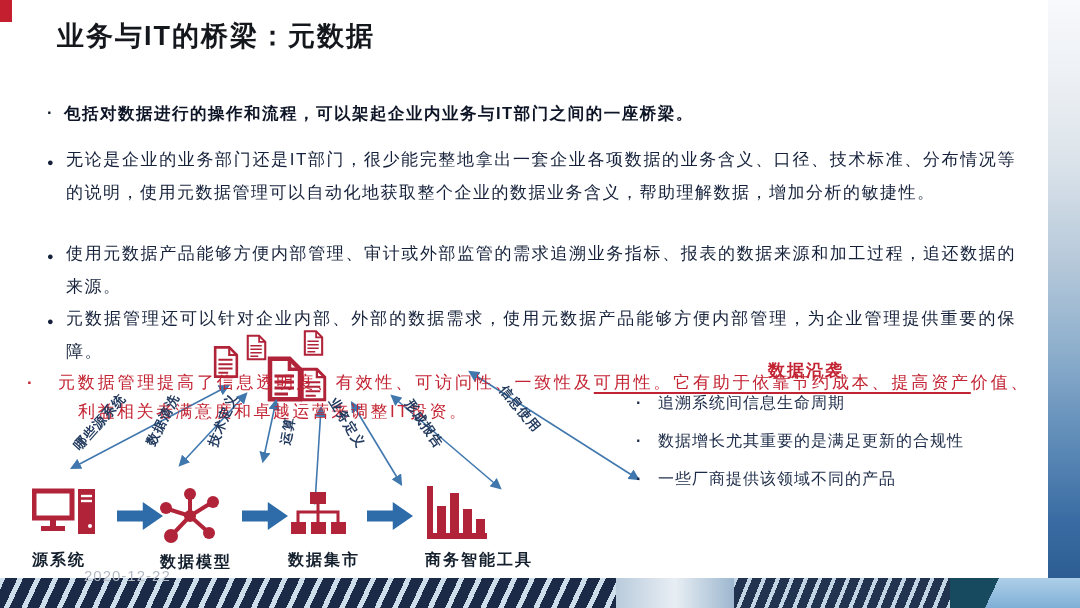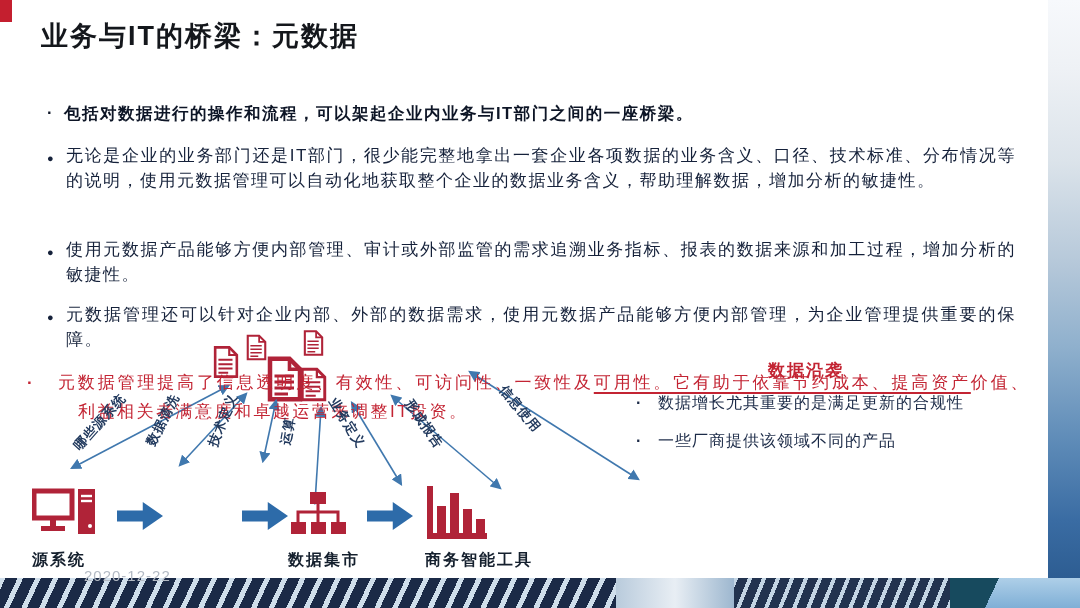--- a/index.html
+++ b/index.html
@@ -13,28 +13,28 @@
   .photo-bottom{position:absolute;left:0;bottom:0;width:1080px;height:30px;z-index:4;display:flex;}
   .pb-s1{width:57%;height:100%;background:repeating-linear-gradient(115deg,#cfdeeb 0 5px,#1b2a47 5px 16px);}
   .pb-s2{width:11%;height:100%;background:linear-gradient(90deg,#b9cbdc,#e8eef4 50%,#9db7cf);}
   .pb-s3{width:20%;height:100%;background:repeating-linear-gradient(112deg,#c3d5e4 0 4px,#22334f 4px 13px);}
   .pb-s4{width:12%;height:100%;position:relative;background:linear-gradient(180deg,#aecfe8,#7fafd6);}
   .pb-s4:before{content:"";position:absolute;left:0;top:0;width:100%;height:100%;
     background:linear-gradient(115deg,#174a5e 0 34%,transparent 34%);}
 
   .corner-bar{position:absolute;left:0;top:0;width:12px;height:22px;background:#c41f2f;z-index:5;}
 
-  .title{position:absolute;left:41px;top:18px;margin:0;font-size:27px;font-weight:bold;
+  .title{position:absolute;left:57px;top:18px;margin:0;font-size:27px;font-weight:bold;
          color:#14171c;letter-spacing:2px;z-index:5;}
 
   .para{position:absolute;margin:0;color:#15213a;text-align:justify;z-index:2;}
   .lead{left:47px;top:103px;width:965px;font-size:16.5px;font-weight:bold;color:#0d1526;
         letter-spacing:1.5px;padding-left:17px;position:absolute;margin:0;text-align:justify;z-index:2;}
   .lead:before{content:"\00B7";position:absolute;left:0;top:0;font-weight:bold;}
-  .bullet{left:47px;width:950px;font-size:17px;line-height:25px;letter-spacing:1.5px;
+  .bullet{left:47px;width:950px;font-size:17px;line-height:33px;letter-spacing:1.5px;
           padding-left:19px;}
   .bullet:before{content:"\25CF";position:absolute;left:0;top:3px;font-size:11px;}
   .b2{top:143px;}
   .b3{top:237px;}
   .b4{top:302px;}
 
   .highlight{position:absolute;left:47px;top:368px;width:952px;margin:0;z-index:2;
      color:#c32433;font-size:17px;line-height:29px;letter-spacing:2.5px;
      padding-left:31px;text-indent:-20px;text-align:justify;}
   .highlight:before{content:"\00B7";position:absolute;left:0;top:0;font-weight:bold;}
@@ -70,27 +70,28 @@
 
 <div class="slide">
 
   <div class="right-strip"></div>
 
   <div class="corner-bar"></div>
   <h1 class="title">业务与IT的桥梁：元数据</h1>
 
   <p class="lead">包括对数据进行的操作和流程，可以架起企业内业务与IT部门之间的一座桥梁。</p>
   <p class="para bullet b2">无论是企业的业务部门还是IT部门，很少能完整地拿出一套企业各项数据的业务含义、口径、技术标准、分布情况等的说明，使用元数据管理可以自动化地获取整个企业的数据业务含义，帮助理解数据，增加分析的敏捷性。</p>
-  <p class="para bullet b3">使用元数据产品能够方便内部管理、审计或外部监管的需求追溯业务指标、报表的数据来源和加工过程，增加分析的敏捷性。</p>
+  <p class="para bullet b3">使用元数据产品能够方便内部管理、审计或外部监管的需求追溯业务指标、报表的数据来源和加工过程，追还数据的来源。</p>
   <p class="para bullet b4">元数据管理还可以针对企业内部、外部的数据需求，使用元数据产品能够方便内部管理，为企业管理提供重要的保障。</p>
 
   <p class="highlight"><span>元数据管理提高了信息透明度、有效性、可访问性、一致性及</span><span class="u">可用性。它有助于依靠节约成本、提高资产</span><span>价值、利益相关者满意度和卓越运营来调整IT投资。</span></p>
 
   <div class="lineage-title">数据沿袭</div>
   <ul class="lineage">
+    <li>追溯系统间信息生命周期</li>
     <li>数据增长尤其重要的是满足更新的合规性</li>
     <li>一些厂商提供该领域不同的产品</li>
   </ul>
 
   <svg class="doc" style="left:213px;top:345px" width="26" height="34" viewBox="0 0 24 30">
       <path d="M2 1.5 h13 l7 7 V28.5 H2 Z" fill="#fff" stroke="#b02338" stroke-width="2.4"></path>
       <path d="M15 1.5 v7 h7" fill="none" stroke="#b02338" stroke-width="2"></path>
       <path d="M5 13 h13 M5 17 h13 M5 21 h13 M5 25 h9" stroke="#b02338" stroke-width="1.8"></path>
     </svg>
   <svg class="doc" style="left:246px;top:334px" width="21" height="27" viewBox="0 0 24 30">
@@ -145,20 +146,38 @@
       <rect x="18" y="30" width="6" height="8" fill="#b02338"></rect>
       <rect x="9" y="38" width="24" height="5" fill="#b02338"></rect>
       <rect x="46" y="1" width="17" height="45" fill="#b02338"></rect>
       <line x1="49" y1="8" x2="60" y2="8" stroke="#fff" stroke-width="2.4"></line>
       <line x1="49" y1="13" x2="60" y2="13" stroke="#fff" stroke-width="2.4"></line>
       <circle cx="58" cy="38" r="2" fill="#fff"></circle>
     </svg>
     <div class="lbl">源系统</div>
   </div>
 
+  <div class="stage" style="left:160px;top:486px;width:84px">
+    <svg width="62" height="58" viewBox="0 0 62 58">
+      <g stroke="#b02338" stroke-width="4">
+        <line x1="30" y1="30" x2="30" y2="9"></line>
+        <line x1="30" y1="30" x2="51" y2="17"></line>
+        <line x1="30" y1="30" x2="47" y2="45"></line>
+        <line x1="30" y1="30" x2="12" y2="49"></line>
+        <line x1="30" y1="30" x2="8" y2="23"></line>
+      </g>
+      <circle cx="30" cy="30" r="6" fill="#b02338"></circle>
+      <circle cx="30" cy="8" r="6" fill="#b02338"></circle>
+      <circle cx="53" cy="16" r="6" fill="#b02338"></circle>
+      <circle cx="49" cy="47" r="6" fill="#b02338"></circle>
+      <circle cx="11" cy="50" r="7" fill="#b02338"></circle>
+      <circle cx="6" cy="22" r="6" fill="#b02338"></circle>
+    </svg>
+    <div class="lbl">数据模型</div>
+  </div>
 
   <div class="stage" style="left:288px;top:492px;width:82px">
     <svg width="60" height="50" viewBox="0 0 60 50">
       <rect x="22" y="0" width="16" height="12" fill="#b02338"></rect>
       <g stroke="#b02338" stroke-width="3" fill="none">
         <line x1="30" y1="12" x2="30" y2="20"></line>
         <path d="M10 30 V20 H50 V30"></path>
         <line x1="30" y1="20" x2="30" y2="30"></line>
       </g>
       <rect x="3" y="30" width="15" height="12" fill="#b02338"></rect>

